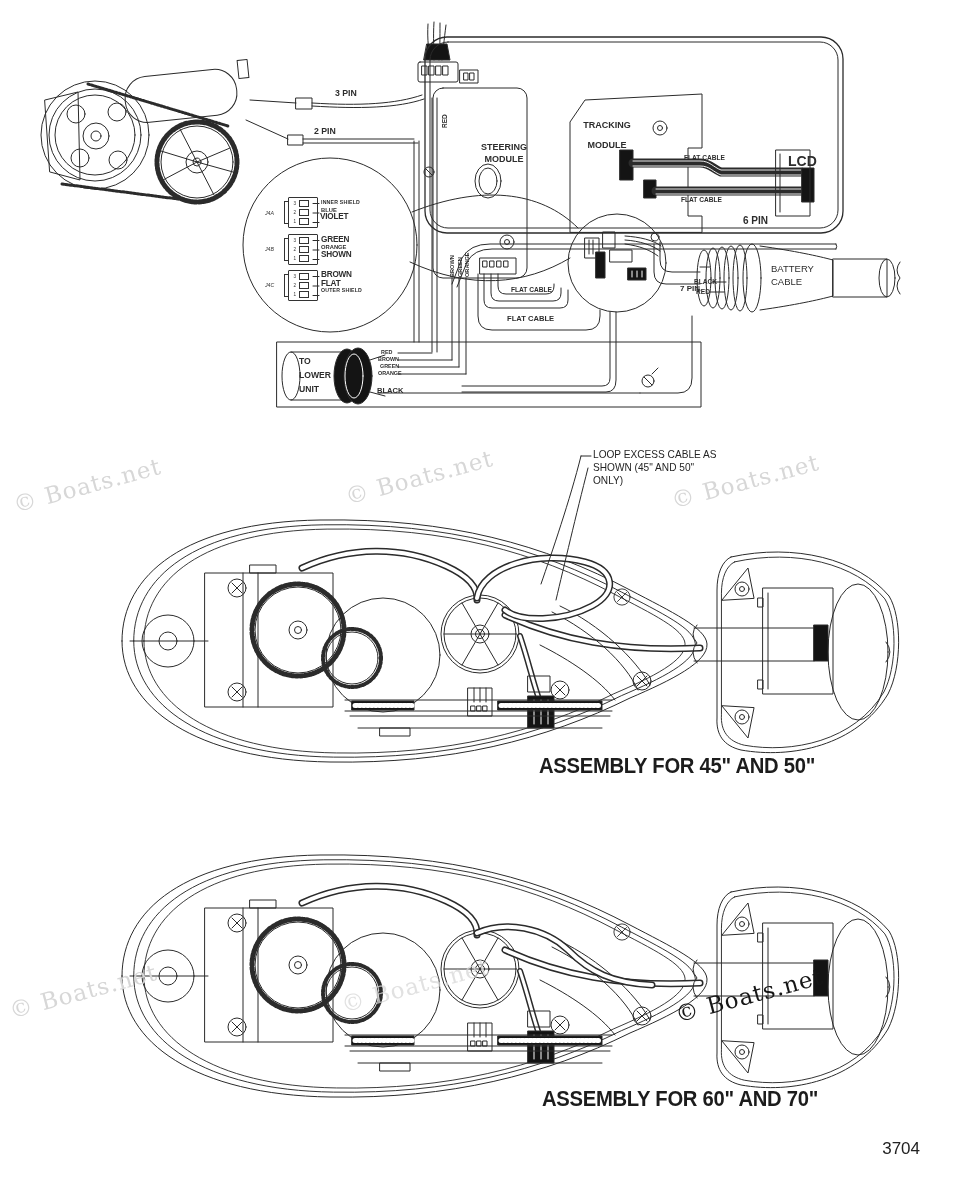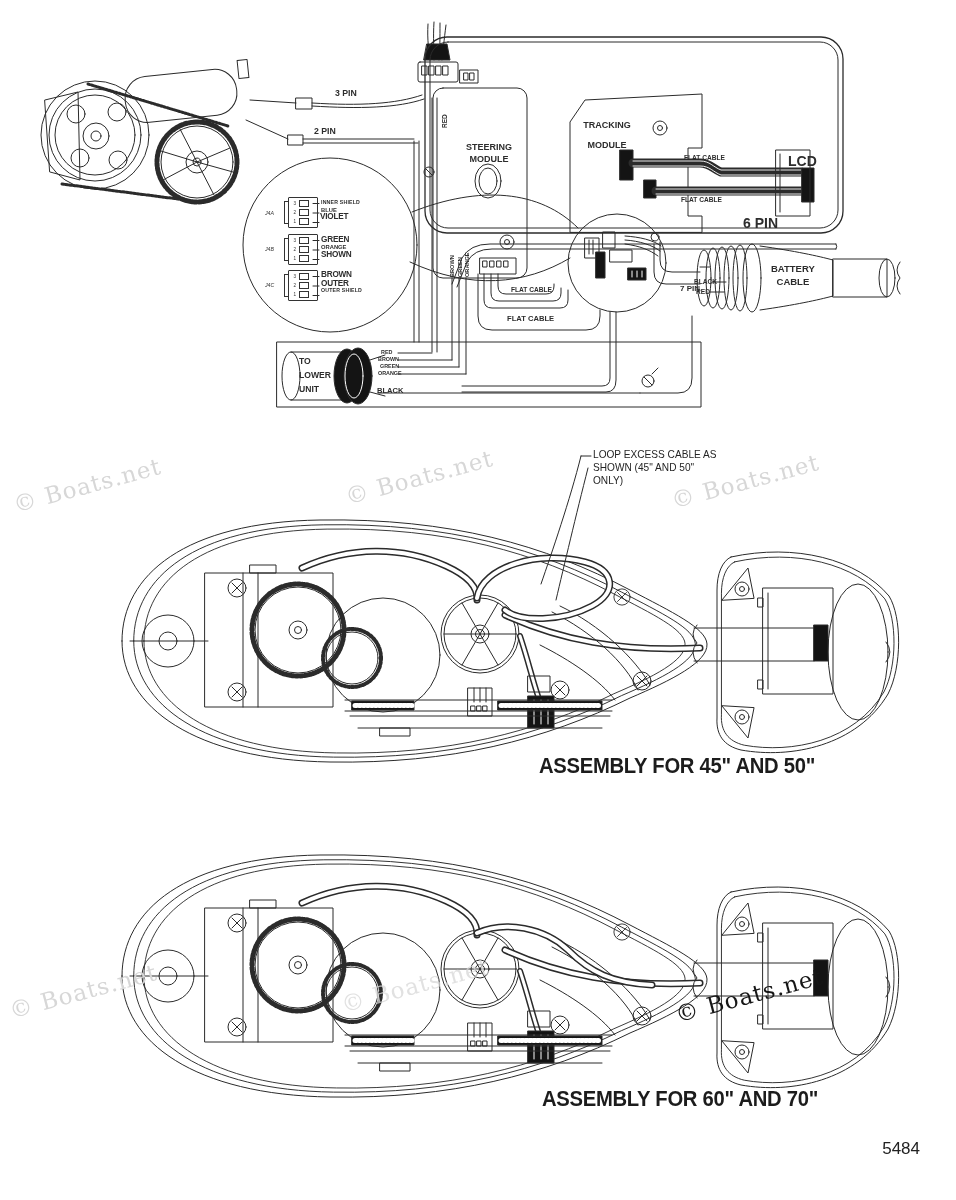--- a/index.html
+++ b/index.html
@@ -345,32 +345,32 @@
 <div class="watermark" style="left:14px;top:492px;">© Boats.net</div>
 <div class="watermark" style="left:346px;top:484px;">© Boats.net</div>
 <div class="watermark" style="left:672px;top:488px;">© Boats.net</div>
 <div class="watermark" style="left:10px;top:998px;">© Boats.net</div>
 <div class="watermark" style="left:342px;top:992px;opacity:0.75;">© Boats.net</div>
 <div class="watermark dark" style="left:676px;top:1002px;">© Boats.net</div>
 
 <div class="lbl cond" style="left:335px;top:88px;font-size:9.5px;font-weight:600;">3 PIN</div>
 <div class="lbl cond" style="left:314px;top:126px;font-size:9.5px;font-weight:600;">2 PIN</div>
 <div class="lbl vert" style="left:441px;top:128px;font-size:6.5px;font-weight:600;">RED</div>
-<div class="lbl ml" style="left:458px;top:141px;width:62px;font-size:9px;font-weight:600;text-align:center;line-height:12px;">STEERING
+<div class="lbl ml" style="left:473px;top:141px;width:62px;font-size:9px;font-weight:600;text-align:center;line-height:12px;">STEERING
 MODULE</div>
 <div class="lbl ml" style="left:576px;top:115px;width:62px;font-size:9px;font-weight:600;text-align:center;line-height:20px;">TRACKING
 MODULE</div>
 <div class="lbl" style="left:684px;top:154px;font-size:6.6px;font-weight:600;">FLAT CABLE</div>
 <div class="lbl" style="left:681px;top:196px;font-size:6.6px;font-weight:600;">FLAT CABLE</div>
 <div class="lbl" style="left:788px;top:153px;font-size:14px;font-weight:600;">LCD</div>
-<div class="lbl" style="left:743px;top:215px;font-size:14px;font-weight:600;">6 PIN</div>
+<div class="lbl" style="left:743px;top:215px;font-size:10px;font-weight:600;">6 PIN</div>
 <div class="lbl" style="left:680px;top:260px;font-size:8px;font-weight:600;margin-top:24px;">7 PIN</div>
 <div class="lbl" style="left:694px;top:278px;font-size:6.6px;font-weight:600;">BLACK</div>
 <div class="lbl" style="left:696px;top:288px;font-size:6.6px;font-weight:600;">RED</div>
-<div class="lbl ml" style="left:771px;top:262px;font-size:9.5px;font-weight:700;line-height:13px;text-align:center;">BATTERY
+<div class="lbl ml" style="left:771px;top:262px;font-size:9.5px;font-weight:400;line-height:13px;">BATTERY
 CABLE</div>
 <div class="lbl ml vert" style="left:449px;top:277px;font-size:5.6px;font-weight:600;line-height:7.5px;">BROWN
 GREEN
 ORANGE</div>
 <div class="lbl" style="left:511px;top:286px;font-size:6.6px;font-weight:600;">FLAT CABLE</div>
 <div class="lbl" style="left:507px;top:315px;font-size:7.6px;font-weight:600;">FLAT CABLE</div>
 <div class="lbl ml" style="left:299px;top:354px;font-size:8.6px;font-weight:600;line-height:14px;">TO
 LOWER
 UNIT</div>
 <div class="lbl tiny" style="left:381px;top:349px;">RED</div>
@@ -429,24 +429,24 @@
   <div class="pin-row">
         <span class="pin-num">2</span>
         <span class="pin-sq"></span>
       </div>
   <div class="pin-row">
         <span class="pin-num">1</span>
         <span class="pin-sq"></span>
       </div>
 </div>
 <div class="lbl wire-lg" style="left:321px;top:270px;">BROWN</div>
-<div class="lbl wire-lg" style="left:321px;top:279px;">OUTER</div>
+<div class="lbl wire-lg" style="left:321px;top:279px;">FLAT</div>
 <div class="lbl wire-sm" style="left:321px;top:288px;">OUTER SHIELD</div>
 
 <div class="lbl ml note cond" style="left:593px;top:448px;width:160px;">LOOP EXCESS CABLE AS
 SHOWN (45" AND 50"
 ONLY)</div>
 <div class="lbl caption" style="left:517px;top:753px;width:320px;">ASSEMBLY FOR 45" AND 50"</div>
 <div class="lbl caption" style="left:520px;top:1086px;width:320px;">ASSEMBLY FOR 60" AND 70"</div>
 
-<div class="pagenum" style="left:860px;top:1139px;width:60px;">5484</div>
+<div class="pagenum" style="left:860px;top:1139px;width:60px;">3704</div>
 
 </div>
 
 </body></html>

